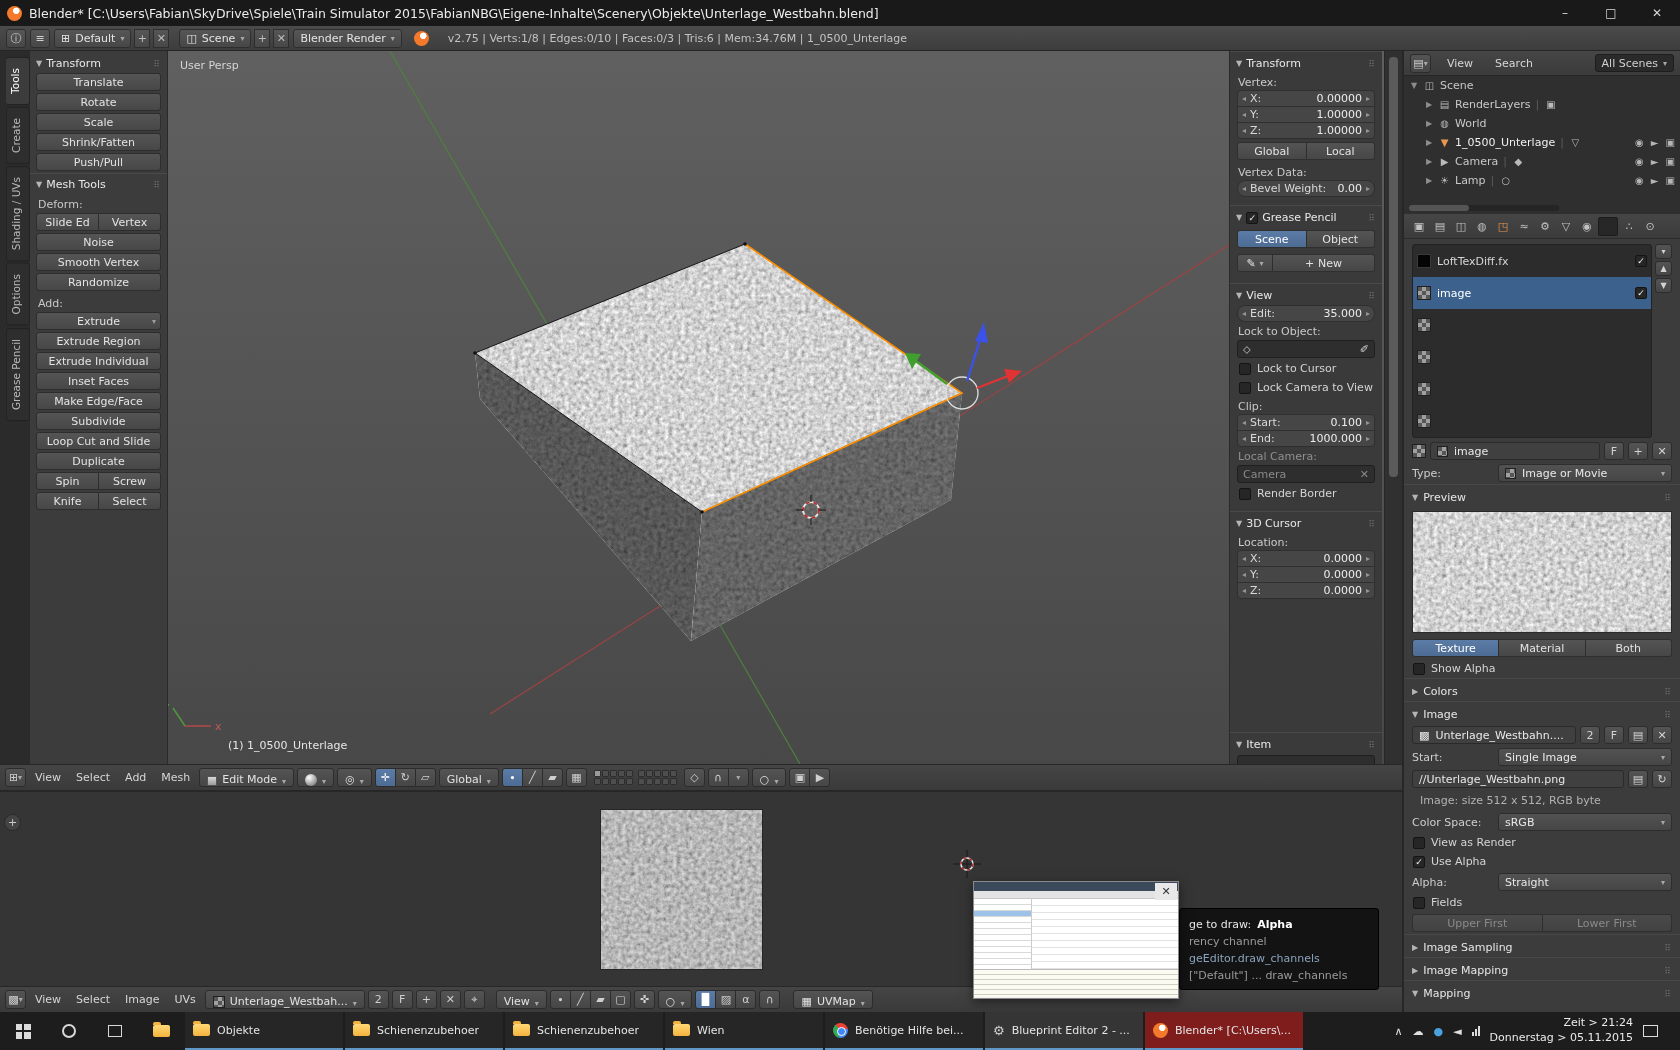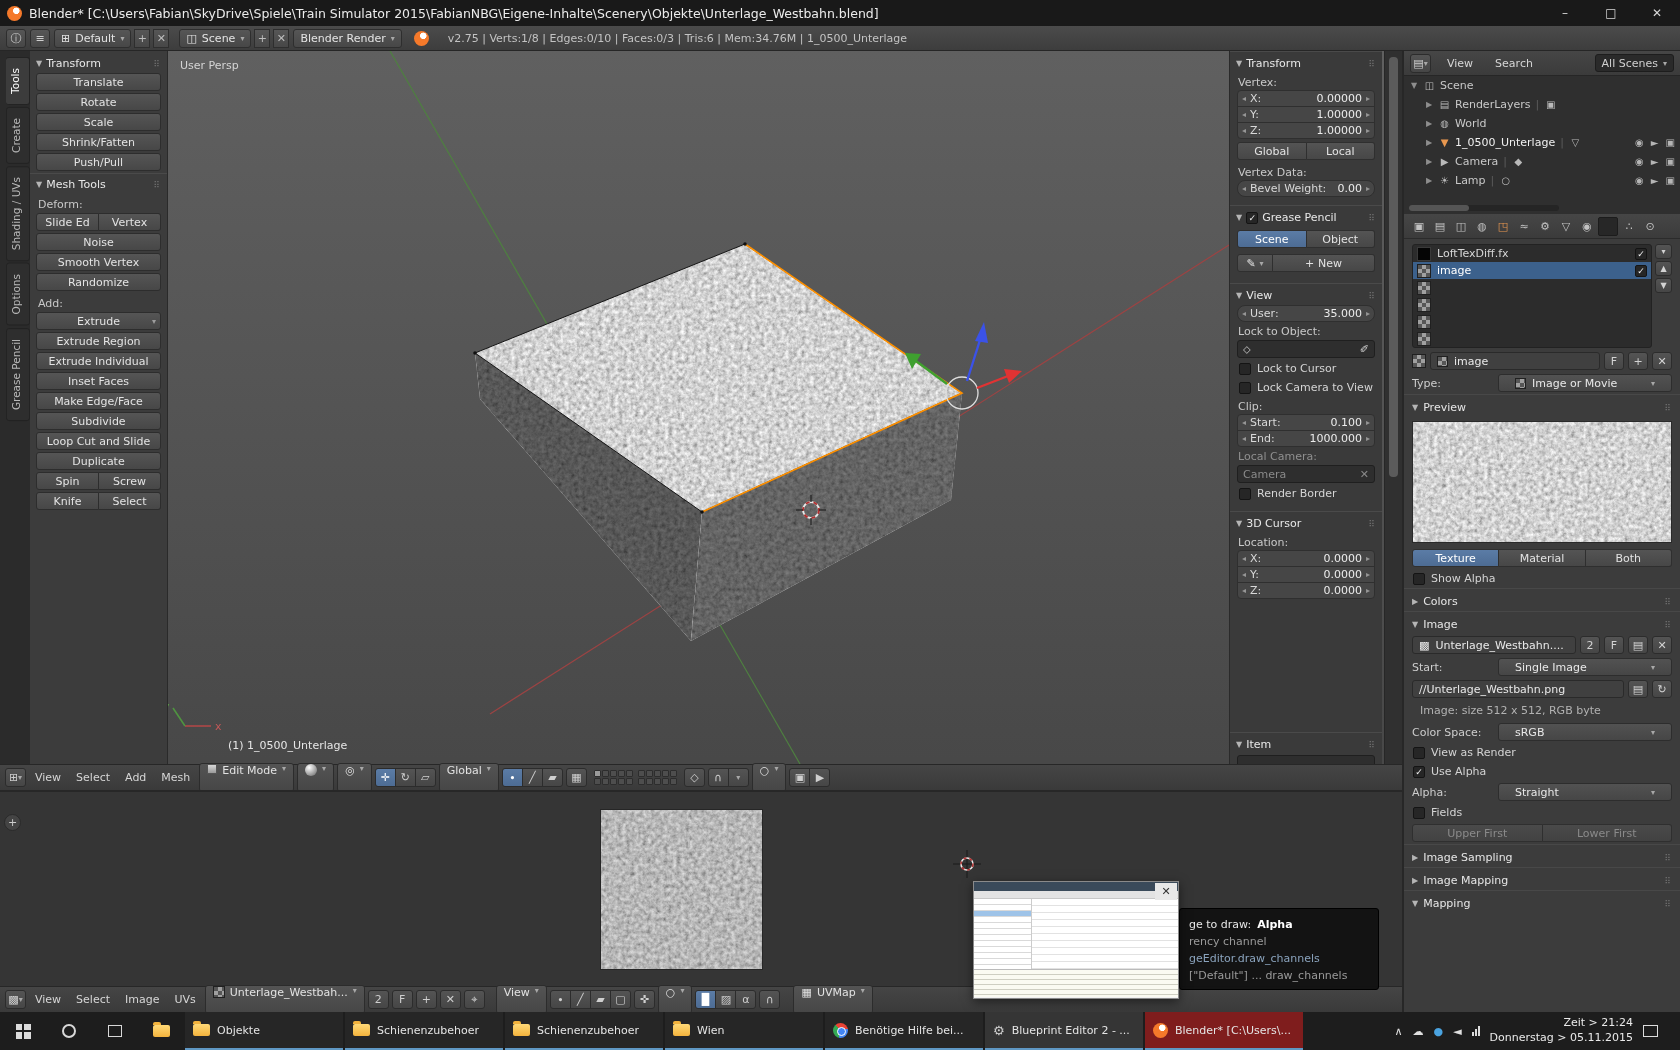--- a/index.html
+++ b/index.html
@@ -39,21 +39,21 @@
              border-left:2px solid #272727;overflow:hidden}
 
   
   .scene{position:absolute;left:0;top:0}
   .vp-label{position:absolute;left:180px;top:8px;color:#d4d4d4}
   .vp-obj{position:absolute;left:228px;top:688px;color:#e6e6e6}
   .vp-header{position:absolute;left:0;bottom:0;width:1402px;height:26px;
              background:linear-gradient(#454545,#3a3a3a);border-top:1px solid #272727;
              display:flex;align-items:center;gap:3px;padding:0 5px}
   .hmenu{padding:0 6px;color:#d6d6d6}
-  .hdrop{height:29px;display:flex;align-items:flex-start;gap:5px;padding:0 7px;
+  .hdrop{height:19px;display:flex;align-items:flex-end;gap:5px;padding:0 7px;
          background:linear-gradient(#545454,#464646);border:1px solid #2c2c2c;border-radius:3px;color:#e2e2e2}
   .hic{min-width:21px;height:19px;display:flex;align-items:center;justify-content:center;
        background:linear-gradient(#545454,#464646);border:1px solid #2c2c2c;border-radius:3px;
        color:#cfcfcf;font-size:11px}
   .hgrp{display:flex}
   .hgrp .hic{border-radius:0;margin-left:-1px}
   .hgrp .hic:first-child{border-radius:3px 0 0 3px;margin-left:0}
   .hgrp .hic:last-child{border-radius:0 3px 3px 0}
   .hic.on{background:linear-gradient(#5b7ca6,#4d6c94);color:#fff}
   .sphere{width:12px;height:12px;border-radius:50%;background:radial-gradient(circle at 35% 30%,#fff,#909090 70%,#5a5a5a)}
@@ -135,33 +135,33 @@
          display:flex;flex-direction:column}
   .ptabs{height:25px;background:linear-gradient(#464646,#3b3b3b);border-bottom:1px solid #2b2b2b;
          display:flex;align-items:center;gap:1px;padding:0 5px;flex:none}
   .picon{width:20px;height:19px;display:flex;align-items:center;justify-content:center;border-radius:2px;
          color:#c2c2c2;font-size:11px}
   .picon.on{background:#272727;border:1px solid #1c1c1c;color:#f0f0f0}
   .psect{display:flex;align-items:center;gap:5px;padding:6px 8px 3px;border-top:1px solid #484848;color:#e6e6e6}
   .prow{display:flex;align-items:center;margin:2px 8px;gap:4px}
   .plab{width:82px;color:#cdcdcd;flex:none}
   .pdrop{flex:1;height:18px;background:linear-gradient(#525252,#464646);border:1px solid #2d2d2d;border-radius:3px;
-         display:flex;align-items:center;padding:0 16px;gap:6px;color:#e8e8e8;min-width:0}
+         display:flex;align-items:center;padding:0 6px;gap:6px;color:#e8e8e8;min-width:0}
   .pdrop .car{margin-left:auto}
   .tfield{flex:1;height:18px;background:#404040;border:1px solid #2a2a2a;border-radius:3px;
           display:flex;align-items:center;padding:0 6px;gap:6px;color:#e8e8e8;min-width:0;overflow:hidden;white-space:nowrap}
   .sqbtn{width:20px;height:18px;flex:none;display:flex;align-items:center;justify-content:center;
          background:linear-gradient(#545454,#464646);border:1px solid #2c2c2c;border-radius:3px;color:#d3d3d3}
   .checker{background-image:repeating-conic-gradient(#a0a0a0 0% 25%,#565656 25% 50%);background-size:8px 8px;
            border:1px solid #202020}
   .sw{width:14px;height:14px;flex:none}
   .sw.black{background:#050505;border:1px solid #3a3a3a}
   .slots{margin:5px 8px 2px;display:flex;gap:3px}
   .slist{flex:1;background:#2c2c2c;border:1px solid #222;border-radius:3px;overflow:hidden}
-  .srow{height:17px;display:flex;align-items:center;gap:6px;padding:8px 4px;color:#d6d6d6}
+  .srow{height:17px;display:flex;align-items:center;gap:6px;padding:16px 4px;color:#d6d6d6}
   .srow .cbend{margin-left:auto}
   .srow.sel{background:#3c618c;color:#fff}
   .scol{width:17px;display:flex;flex-direction:column;gap:2px}
   .scol .sqbtn{width:17px;height:15px;font-size:8px}
   .pv-img{margin:4px 8px;height:122px;border:1px solid #2a2a2a}
   .info-txt{color:#b2b2b2;margin:4px 16px}
 
   
   .uv-img{position:absolute;left:600px;top:17px;width:163px;height:161px;border:1px solid #262626}
   .uv-header{position:absolute;left:0;bottom:0;width:1402px;height:26px;
@@ -465,21 +465,21 @@
     </div>
     <div class="sep"></div>
 
     <div class="np-h">
       <span class="tri">▼</span>
       <span>View</span>
       <span class="grip">⠿</span>
     </div>
     <div class="nf">
       <span class="st">◂</span>
-      <span class="l">User:</span>
+      <span class="l">Edit:</span>
       <span class="v">35.000</span>
       <span class="st">▸</span>
     </div>
     <div class="np-lbl">Lock to Object:</div>
     <div class="ofield">
       <span>⬦</span>
       <span style="flex:1"></span>
       <span>✐</span>
     </div>
     <div class="chkrow">

